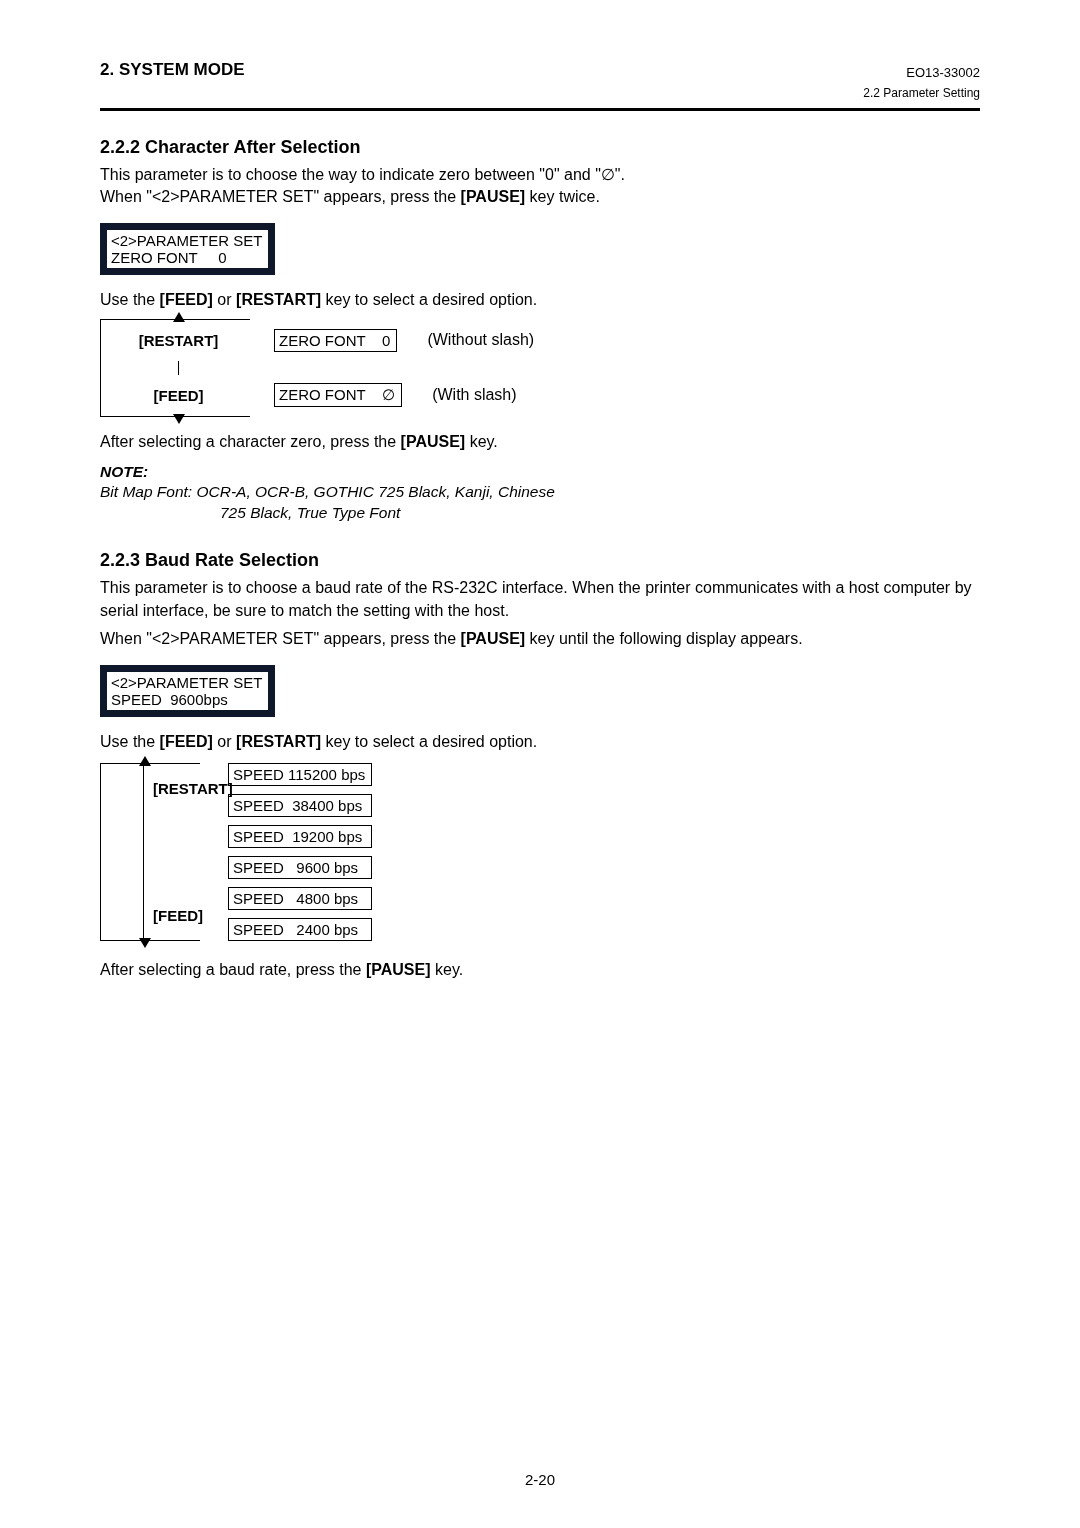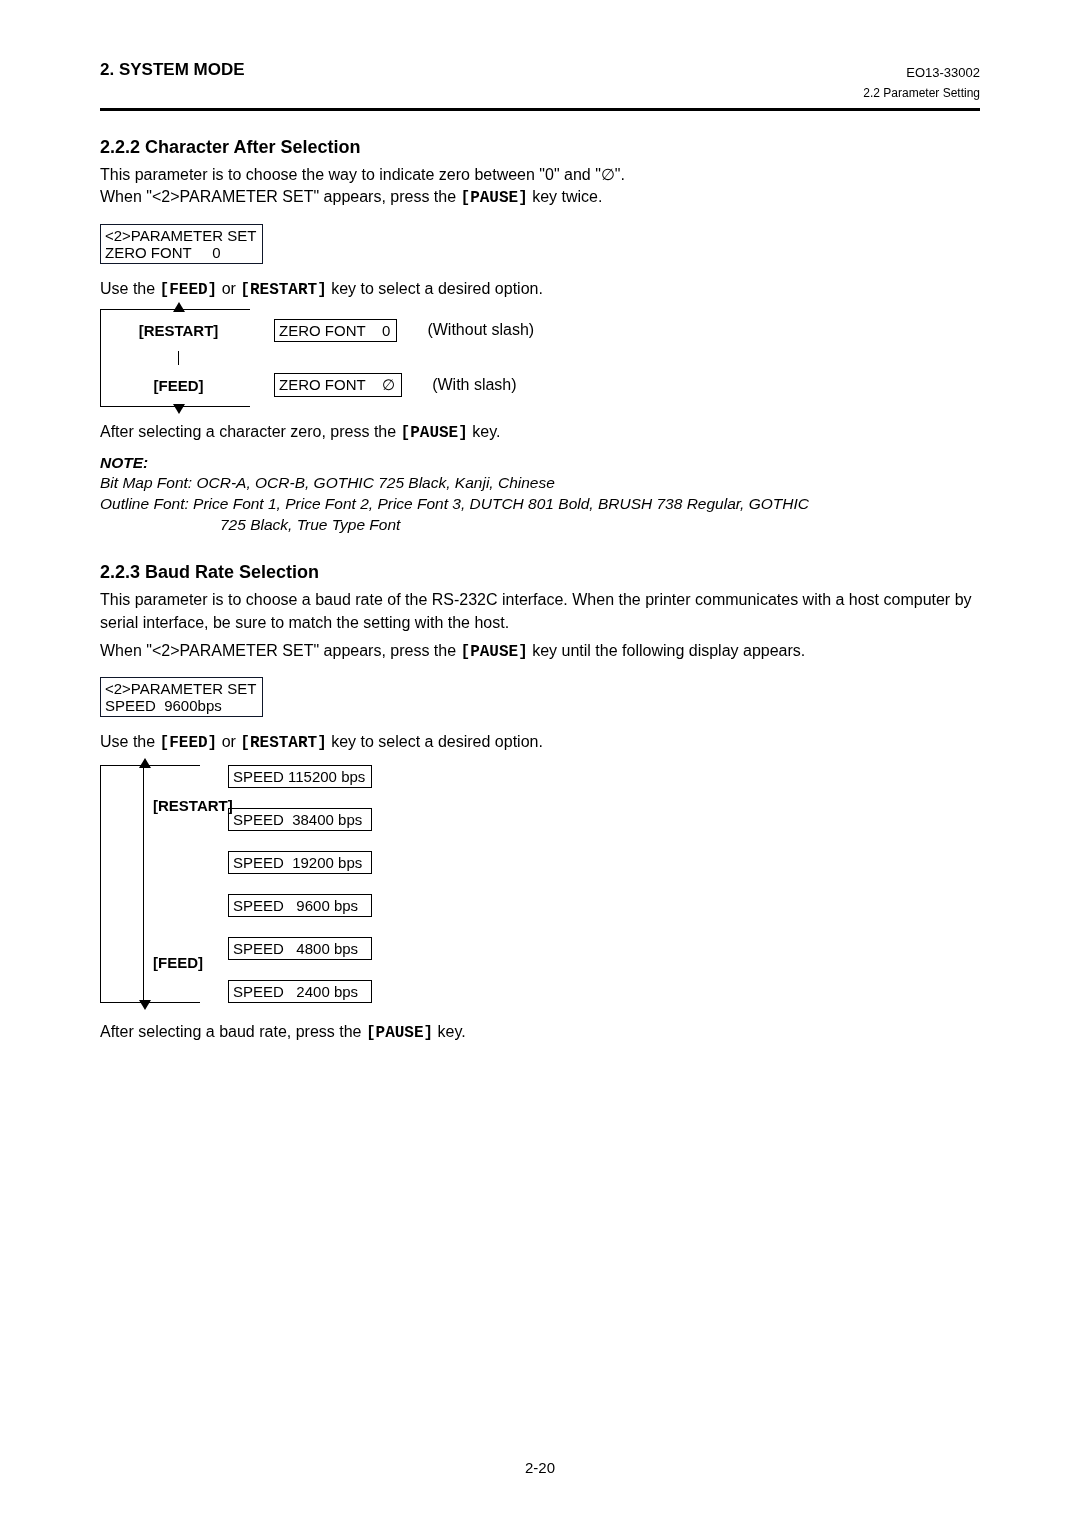--- a/index.html
+++ b/index.html
@@ -4,36 +4,36 @@
   <style>
     * { box-sizing: border-box; margin: 0; padding: 0; }
     body { font-family: Arial, Helvetica, sans-serif; width: 1080px; min-height: 1528px; margin: 0 auto; background: #fff; color: #000; padding: 60px 100px 60px 100px; position: relative; }
     .header-row { display: flex; justify-content: space-between; align-items: flex-end; margin-bottom: 6px; text-align: right; }
     .sect-title { font-size: 17px; font-weight: bold; }
     .docnum { font-size: 13px; }
     .subhead { text-align: right; font-size: 12px; margin-top: 6px; margin-bottom: 8px; }
     .thick-rule { border-bottom: 3px solid #000; margin-bottom: 26px; }
     .section-heading { font-size: 18px; font-weight: bold; margin-top: 12px; margin-bottom: 6px; }
     .body-text { font-size: 16px; line-height: 1.4; margin-bottom: 6px; }
-    .body-text .bold { font-weight: bold; font-family: Liberation Mono, monospace; }
-    .lcd-box { border: 1px solid #0f172a; padding: 2px 6px 2px 4px; font-size: 15px; font-family: Arial, sans-serif; display: inline-block; white-space: pre; margin-top: 8px; margin-bottom: 14px; }
+    .body-text .bold { font-weight: bold; }
+    .lcd-box { border: 7px solid #0f172a; padding: 2px 6px 2px 4px; font-size: 15px; font-family: Arial, sans-serif; display: inline-block; white-space: pre; margin-top: 8px; margin-bottom: 14px; }
     .lcd-box-small { border: 1px solid #000; padding: 2px 6px 2px 4px; font-size: 15px; font-family: Arial, sans-serif; display: inline-block; white-space: pre; }
     .nav-block1 { display: flex; align-items: stretch; margin-top: 8px; margin-bottom: 14px; }
     .nav-col1 { position: relative; width: 150px; height: 98px; border-top: 1px solid #000; border-left: 1px solid #000; border-bottom: 1px solid #000; padding: 6px 4px 6px 10px; font-size: 15px; font-weight: bold; display: flex; flex-direction: column; justify-content: space-evenly; align-items: center; }
     .nav-val-col { margin-left: 24px; display: flex; flex-direction: column; justify-content: space-around; gap: 12px; }
     .nav-row { display: flex; align-items: center; gap: 30px; }
     .note-block { font-style: italic; font-size: 15.5px; line-height: 1.35; margin-top: 8px; margin-bottom: 26px; display: flex; flex-direction: column; }
     .note-label { font-weight: bold; margin-right: 10px; flex: 0 0 auto; }
     .note-body { flex: 1; }
     .note-body .indent { margin-left: 120px; }
     .nav-block2 { display: flex; align-items: stretch; margin-top: 10px; margin-bottom: 18px; }
     .nav-col2 { position: relative; width: 100px; border-top: 1px solid #000; border-left: 1px solid #000; border-bottom: 1px solid #000; padding: 6px 4px; font-size: 15px; font-weight: bold; display: flex; flex-direction: column; justify-content: space-evenly; align-items: flex-start; }
-    .speed-list { margin-left: 28px; display: flex; flex-direction: column; gap: 20px; }
+    .speed-list { margin-left: 28px; display: flex; flex-direction: column; gap: 8px; }
     .arrow-up-svg, .arrow-down-svg { width: 12px; height: 10px; }
-    .pagenum { position: absolute; bottom: 52px; left: 50%; transform: translateX(-50%); font-size: 15px; }
+    .pagenum { position: absolute; bottom: 40px; left: 50%; transform: translateX(-50%); font-size: 15px; }
     .two-line-keys { display: flex; flex-direction: column; gap: 12px; align-items: center; }
     .key-label { white-space: nowrap; }
     .opts-desc { font-size: 16px; }
   </style>
 </head>
 <body>
 
 
 
 
@@ -85,21 +85,20 @@
 </div>
 
 <div class="body-text">
   <span>After selecting a character zero, press the </span><span class="bold">[PAUSE]</span><span> key.</span>
 </div>
 
 <div class="note-block">
   <div class="note-label">NOTE:</div>
   <div class="note-body">
     <div>Bit Map Font:  OCR-A, OCR-B, GOTHIC 725 Black, Kanji, Chinese</div>
-    <div>Outline Font:  Price Font 1, Price Font 2, Price Font 3, DUTCH 801 Bold, BRUSH 738 Regular, GOTHIC</div>
     <div class="indent">725 Black, True Type Font</div>
   </div>
 </div>
 
 
 <div class="section-heading">2.2.3  Baud Rate Selection</div>
 <div class="body-text">This parameter is to choose a baud rate of the RS-232C interface.  When the printer communicates with a host computer by serial interface, be sure to match the setting with the host.</div>
 <div class="body-text">
   <span>When "&lt;2&gt;PARAMETER SET" appears, press the </span><span class="bold">[PAUSE]</span><span> key until the following display appears.</span>
 </div>

